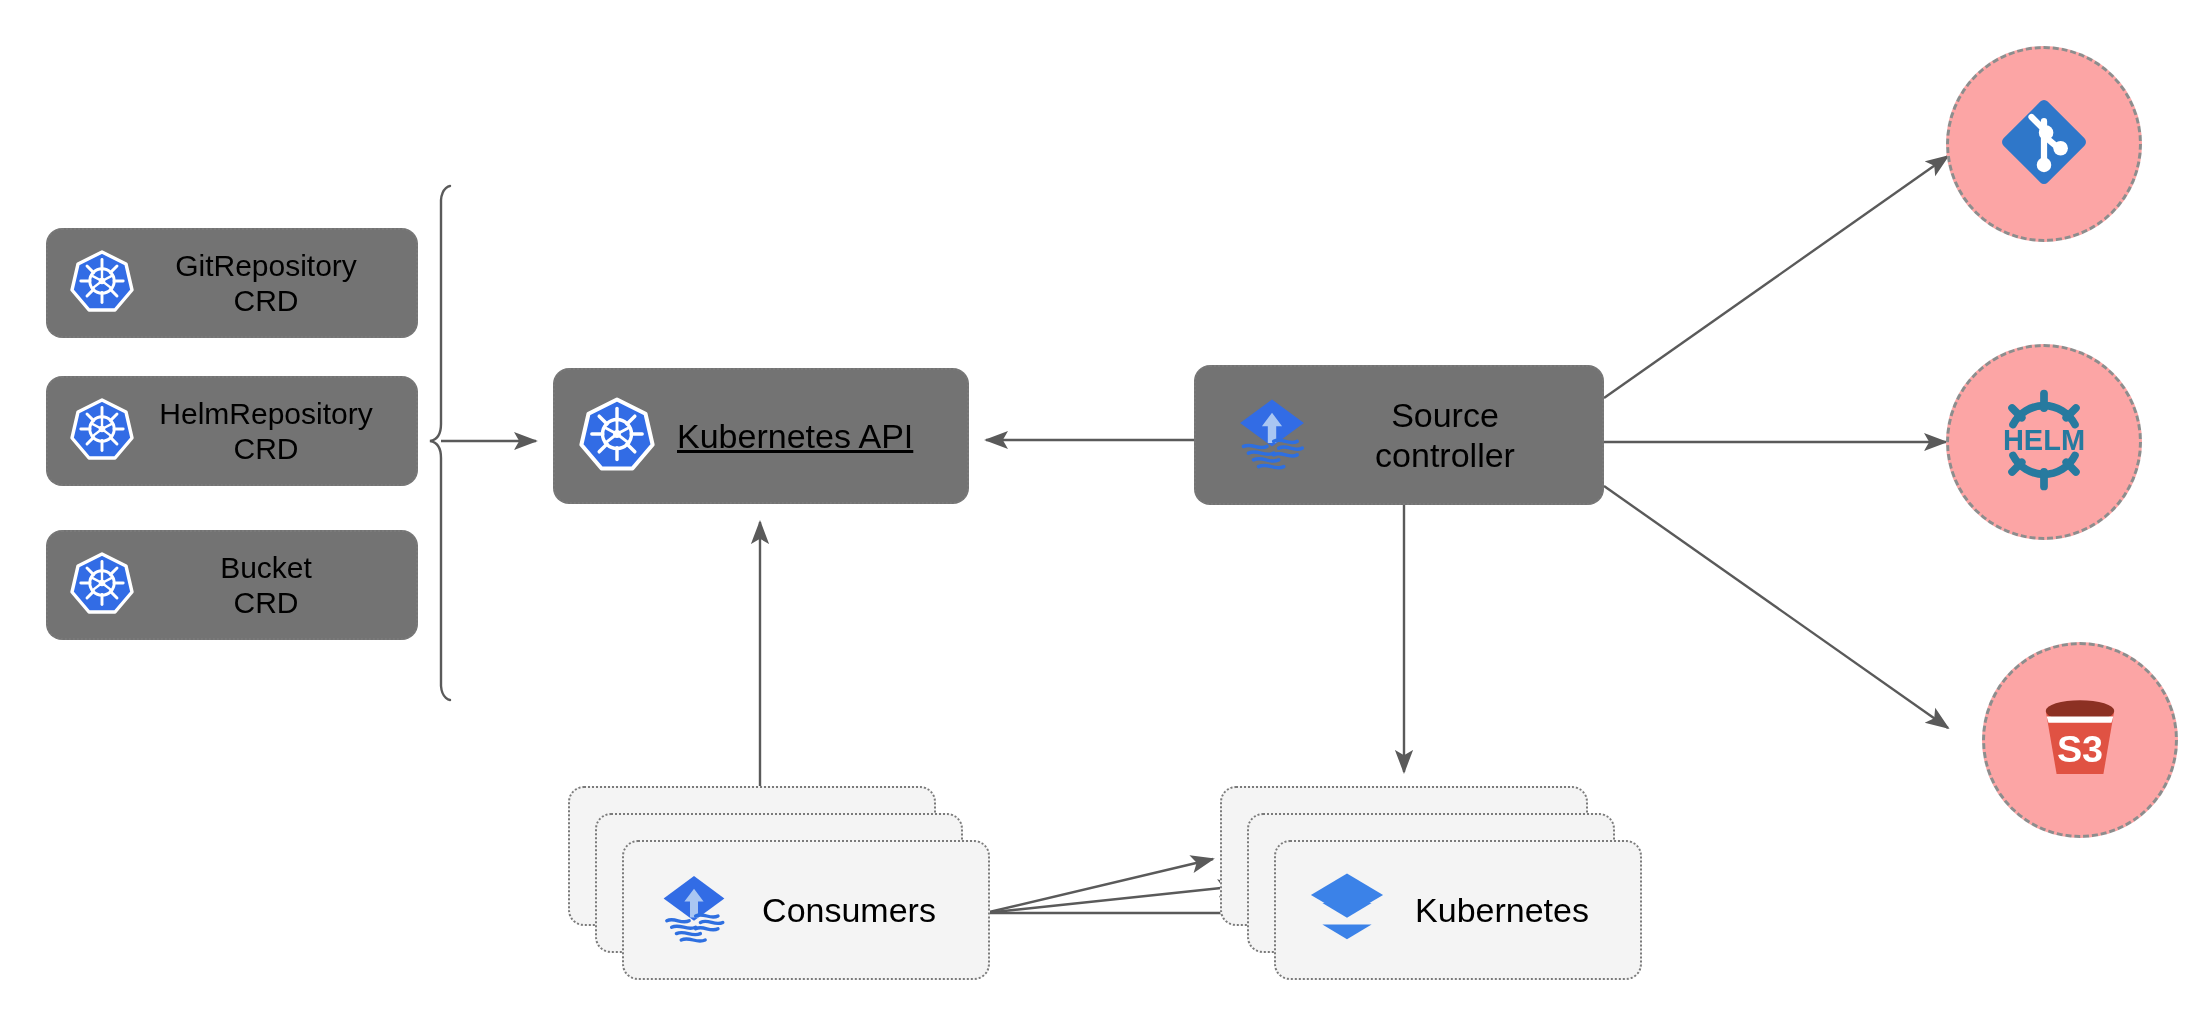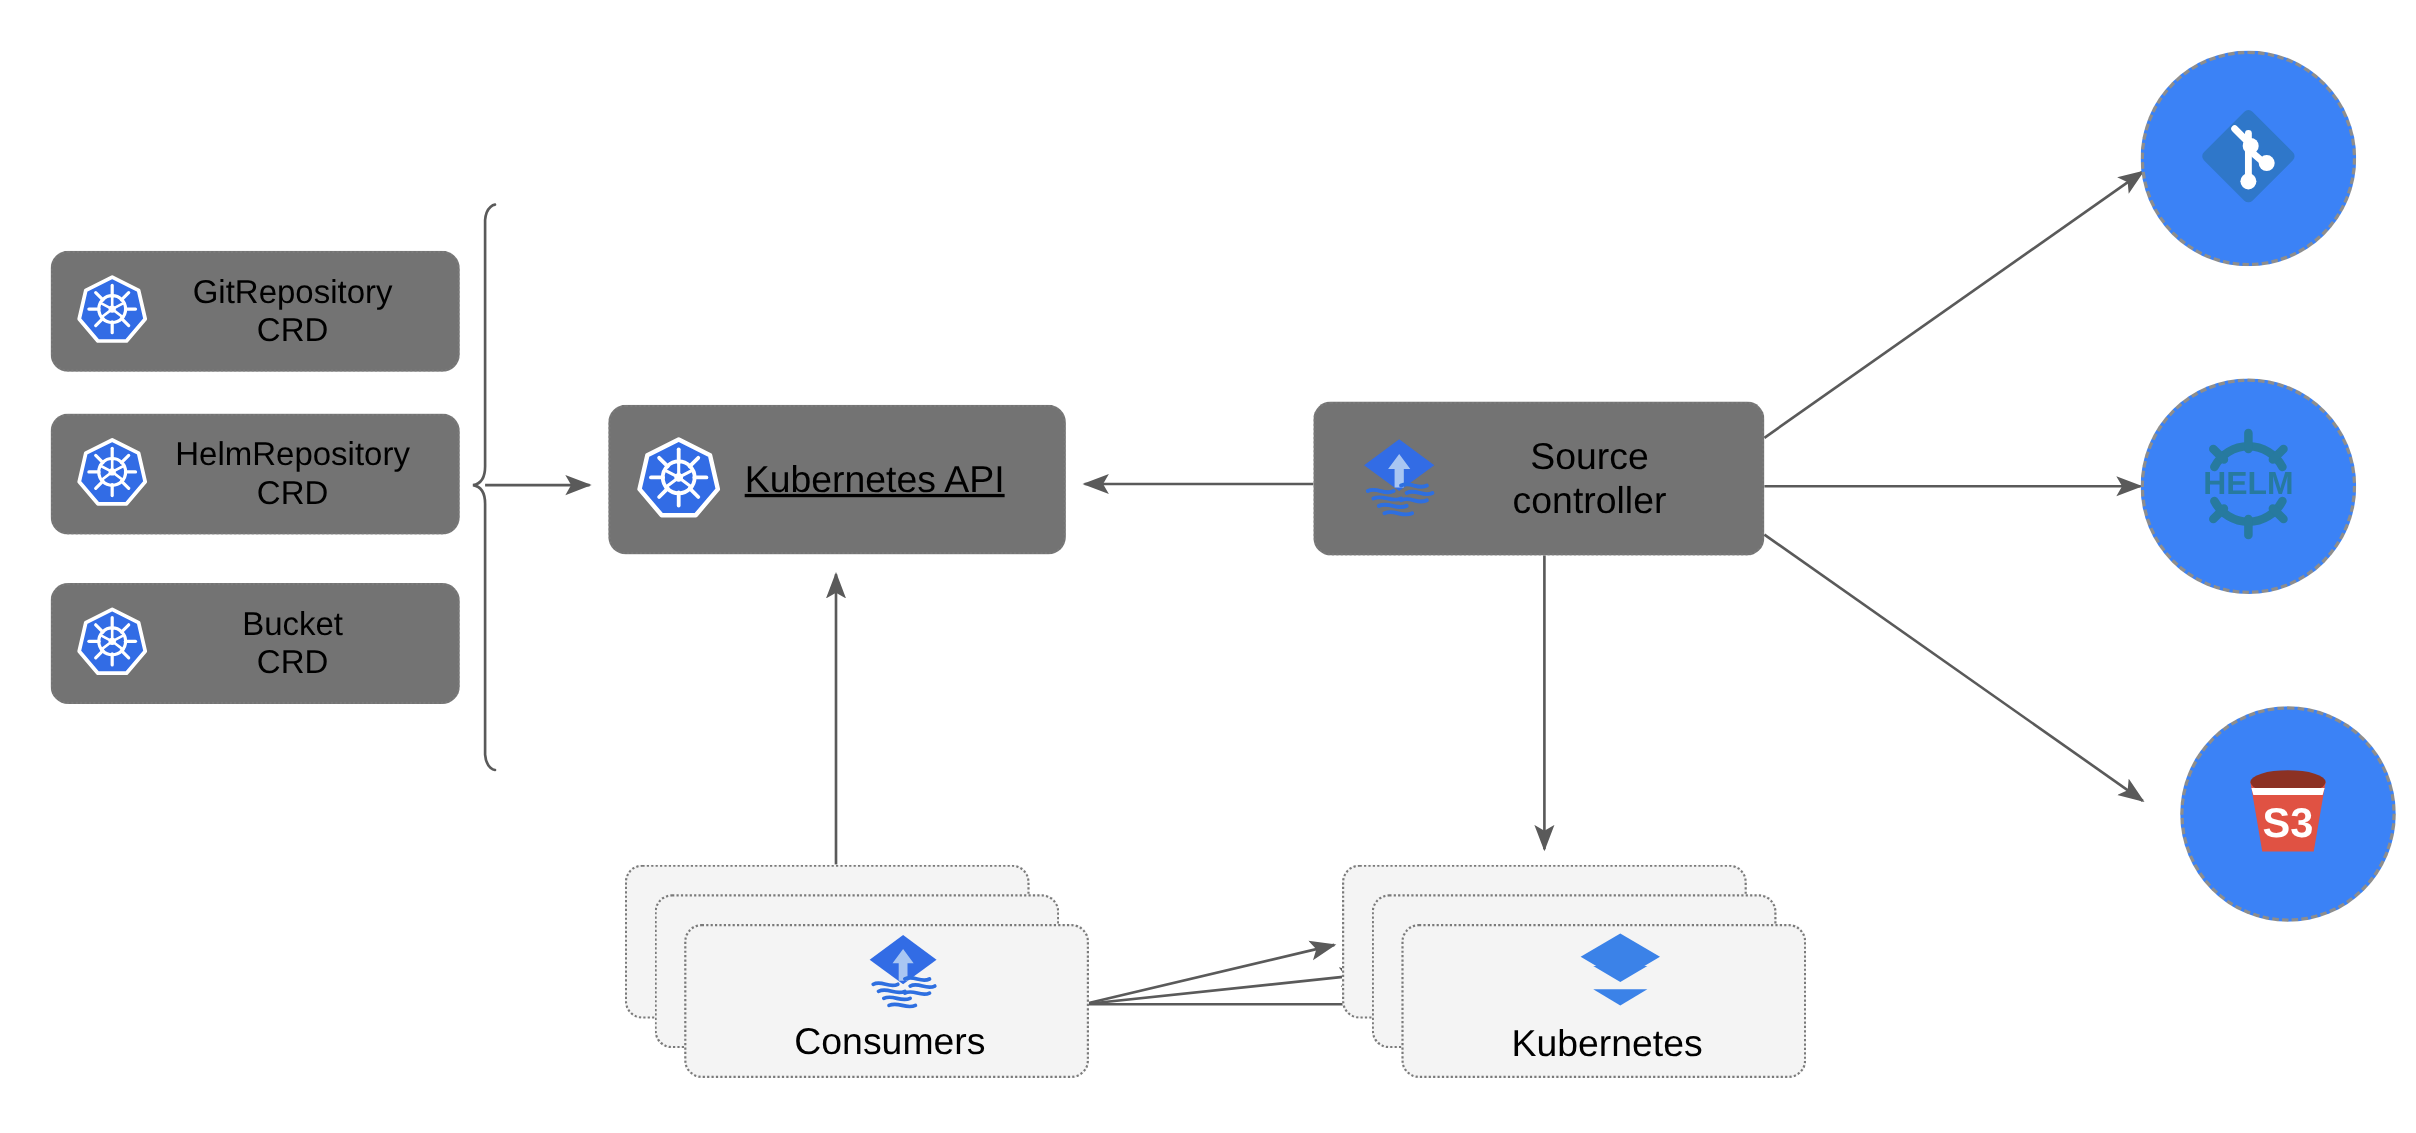--- a/index.html
+++ b/index.html
@@ -84,34 +84,33 @@
     border: 2px dotted #7a7a7a;
     border-radius: 16px;
     width: 368px;
     height: 140px;
   }
   .stack .layer.l1 { left: 0px;  top: 0px;  }
   .stack .layer.l2 { left: 27px; top: 27px; }
   .stack .layer.l3 {
     left: 54px; top: 54px;
     display: flex;
-    flex-direction: column;
     align-items: center;
     padding-left: 30px;
   }
   .stack .layer.l3 .card-label { flex: 1; font-size: 34px; padding-right: 24px; }
 
   
   .ext-circle {
     position: absolute;
     box-sizing: border-box;
     width: 196px;
     height: 196px;
     border-radius: 50%;
-    background: #3b82f6;
+    background: #fca5a5;
     border: 3px dashed #8d8d8d;
     display: flex;
     align-items: center;
     justify-content: center;
   }
 
   .icon { display: block; flex: 0 0 auto; }
 </style>
 </head>
 <body>

